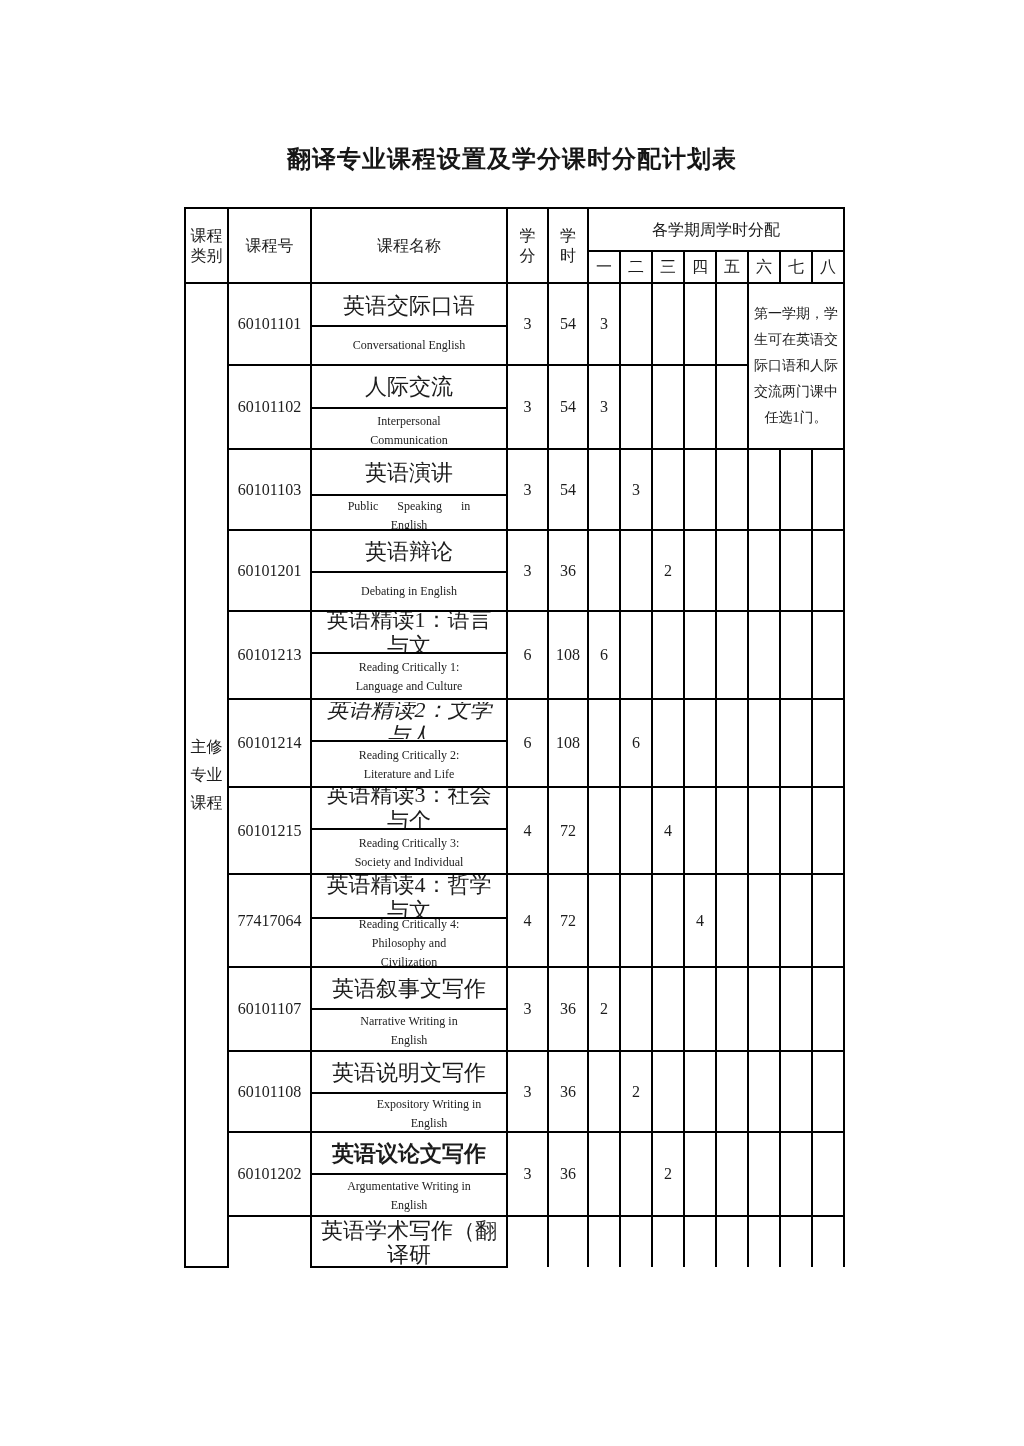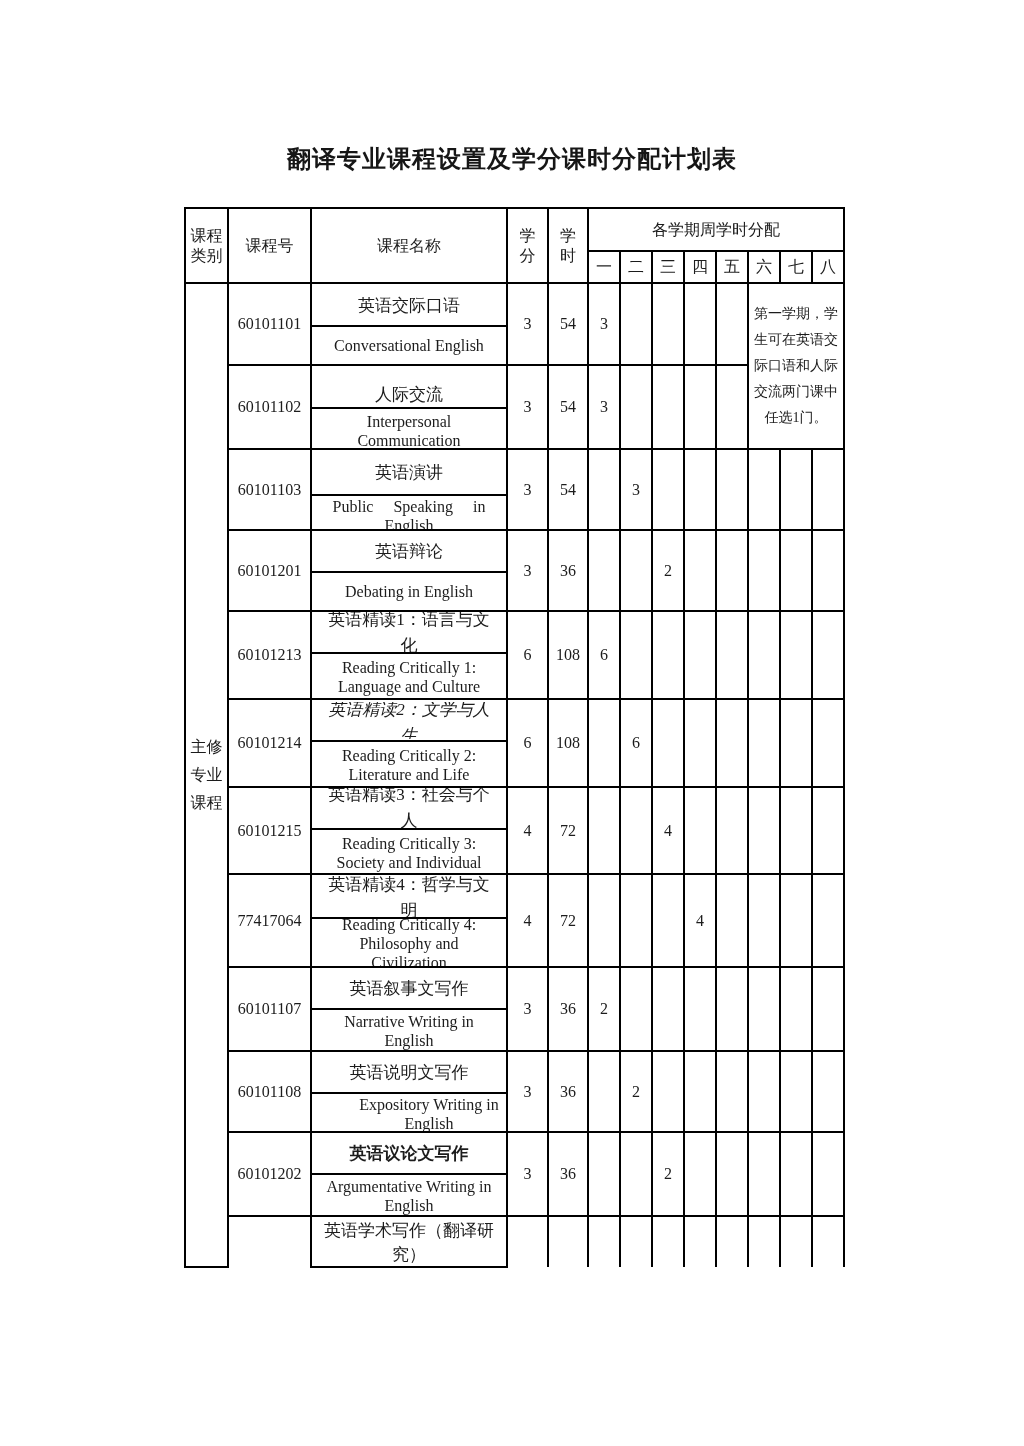--- a/index.html
+++ b/index.html
@@ -50,27 +50,27 @@
   td.name-cell{
     text-align:left;
     vertical-align:top;
   }
   .clip{
     overflow:hidden;
     padding:0 5px;
   }
   .cn-text{
     display:block;
-    font-size:17px;
+    font-size:22px;
     line-height:26px;
     white-space:pre-line;
   }
   .en-text{
     display:block;
-    font-size:16px;
+    font-size:12px;
     line-height:19px;
     white-space:pre-line;
   }
   .num-cell{font-size:17px;}
   .val-cell{font-size:16px;}
   td.note-cell{vertical-align:middle;}
   .note-text{
     display:block;
     white-space:pre-line;
     text-align:center;
@@ -156,21 +156,21 @@
         <td class="name-cell">
           <div class="clip" style="height: 37px;">
             <span class="en-text" style="margin-top: 9px;">Conversational English</span>
           </div>
         </td>
       </tr>
       <tr style="height: 43px;">
         <td class="num-cell" rowspan="2">60101102</td>
         <td class="name-cell">
           <div class="clip" style="height: 41px;">
-            <span class="cn-text" style="margin-top: 16px;">人际交流</span>
+            <span class="cn-text" style="margin-top: 8px;">人际交流</span>
           </div>
         </td>
         <td class="val-cell" rowspan="2">3</td>
         <td class="val-cell" rowspan="2">54</td>
         <td class="val-cell" rowspan="2">3</td>
         <td class="val-cell" rowspan="2"></td>
         <td class="val-cell" rowspan="2"></td>
         <td class="val-cell" rowspan="2"></td>
         <td class="val-cell" rowspan="2"></td>
       </tr>

